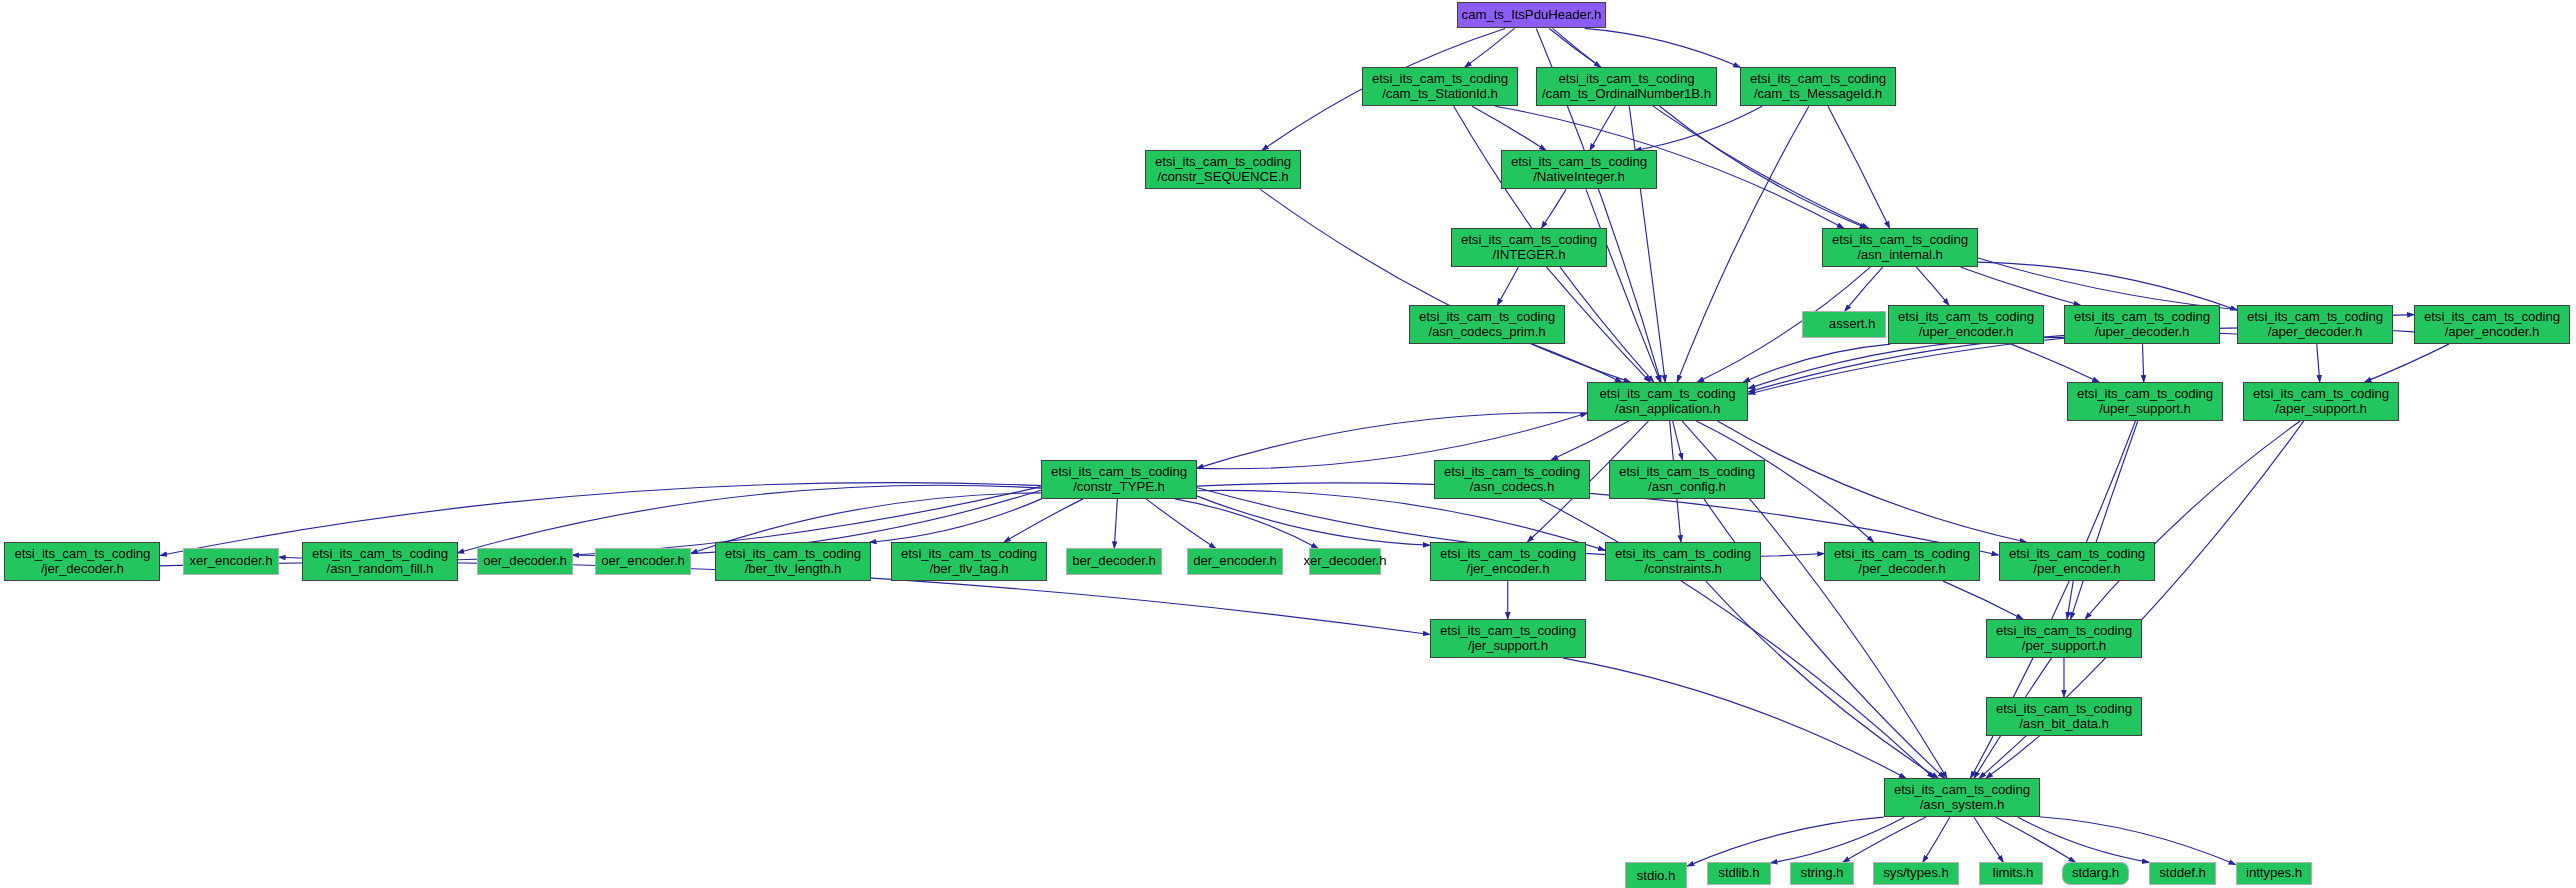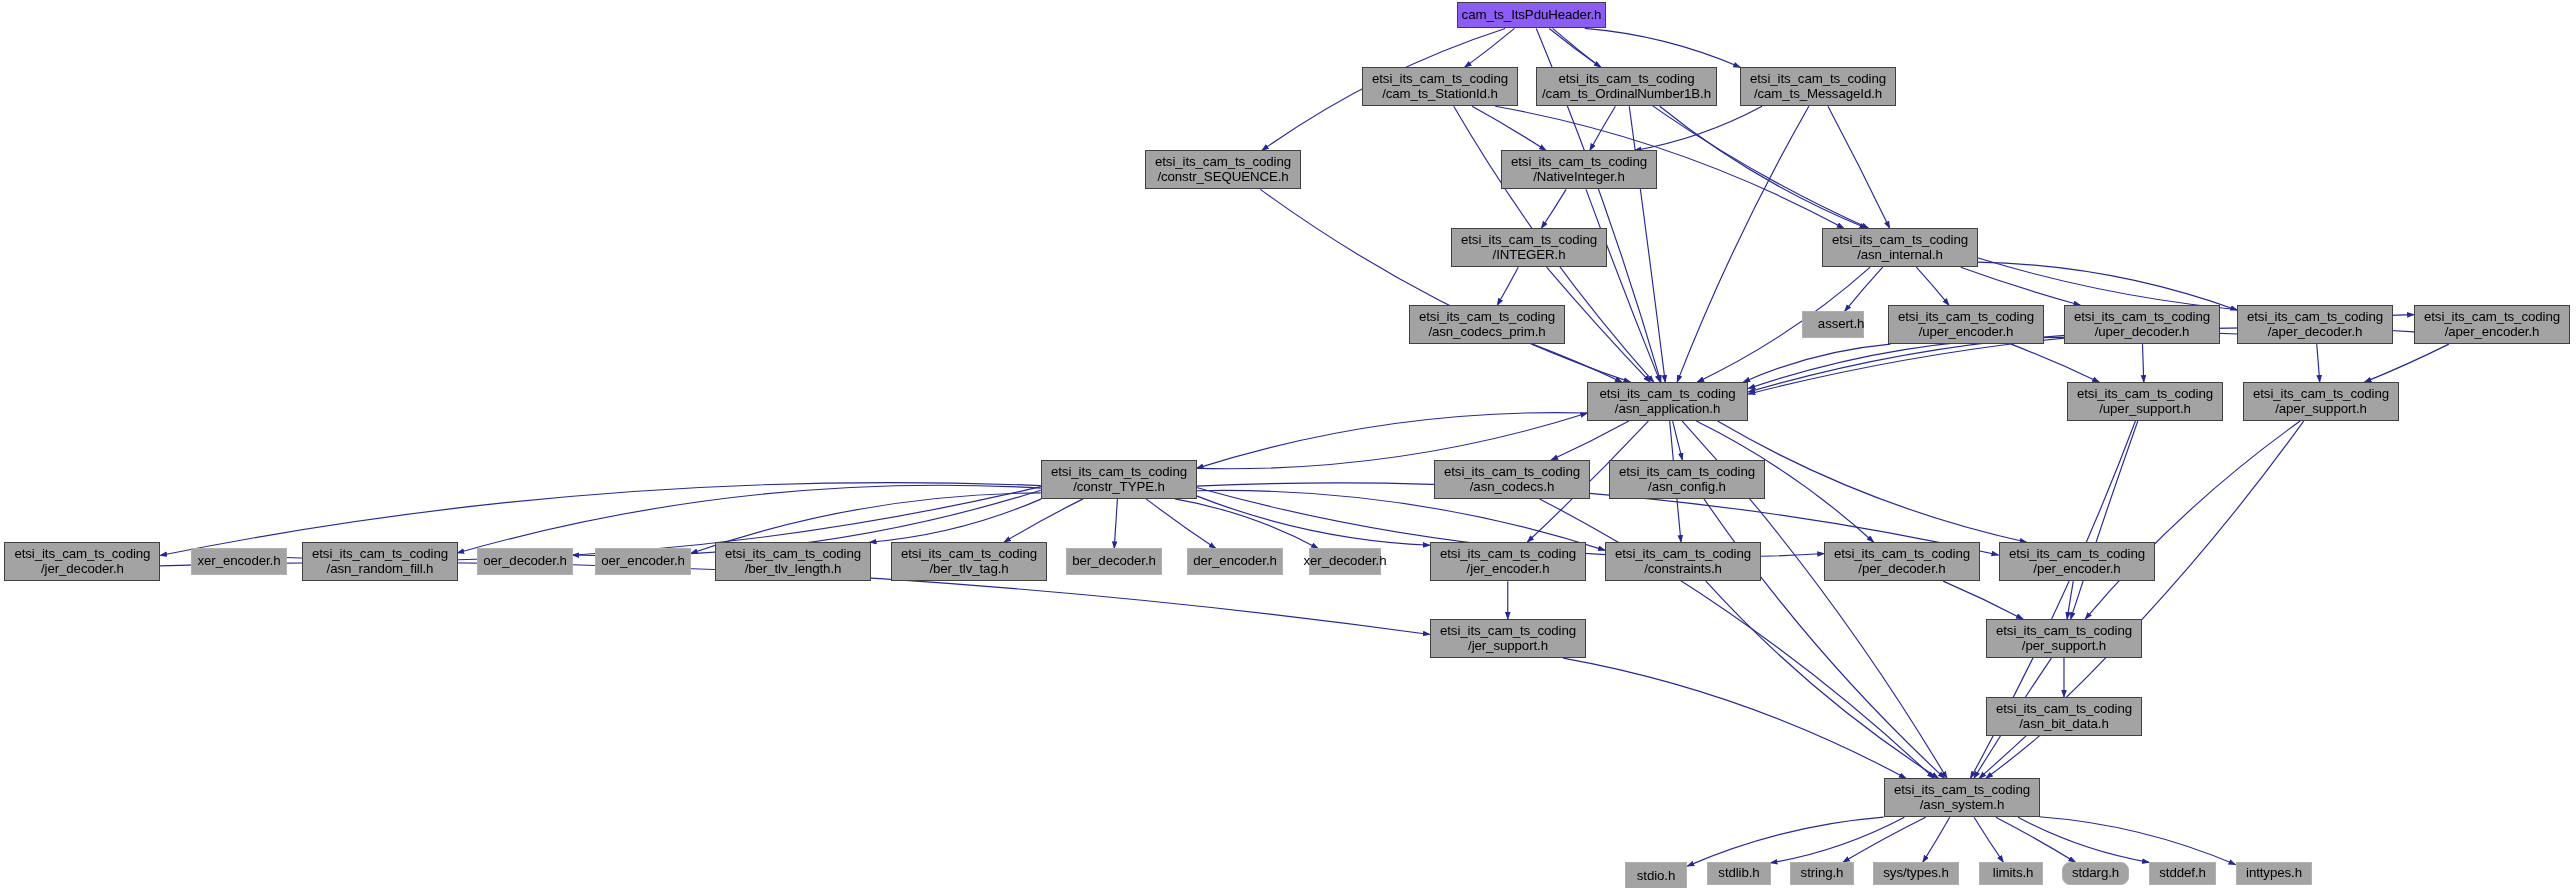--- a/index.html
+++ b/index.html
@@ -12,21 +12,21 @@
     overflow:hidden;
   }
   #edges{position:absolute;left:0;top:0;width:2576px;height:889px;}
   .node{
     position:absolute;
     box-sizing:border-box;
     display:flex;
     align-items:center;
     justify-content:center;
     text-align:center;
-    background:#a3a3a3;
+    background:#22c55e;
     border:0.9px solid #000000;
     color:#000000;
     font-size:13.3px;
     line-height:1.08;
     letter-spacing:-0.1px;
     white-space:pre-line;
     padding:0 1.8px;
   }
   .node.root{
     background:#8b5cf6;
@@ -141,21 +141,21 @@
       <div class="node thick" style="left: 1145px; top: 150px; width: 156px; height: 39px;"><span class="lbl">etsi_its_cam_ts_coding
 /constr_SEQUENCE.h</span></div>
       <div class="node thick" style="left: 1501px; top: 150px; width: 156px; height: 39px;"><span class="lbl">etsi_its_cam_ts_coding
 /NativeInteger.h</span></div>
       <div class="node thick" style="left: 1451px; top: 228px; width: 156px; height: 39px;"><span class="lbl">etsi_its_cam_ts_coding
 /INTEGER.h</span></div>
       <div class="node thick" style="left: 1822px; top: 228px; width: 156px; height: 39px;"><span class="lbl">etsi_its_cam_ts_coding
 /asn_internal.h</span></div>
       <div class="node thick" style="left: 1409px; top: 305px; width: 156px; height: 39px;"><span class="lbl">etsi_its_cam_ts_coding
 /asn_codecs_prim.h</span></div>
-      <div class="node sys" style="left: 1802px; top: 311px; width: 62px; height: 26.5px; padding-left: 18px;"><span class="lbl">assert.h</span></div>
+      <div class="node sys" style="left: 1802px; top: 311px; width: 84px; height: 26.5px; padding-left: 18px;"><span class="lbl">assert.h</span></div>
       <div class="node thick" style="left: 1888px; top: 305px; width: 156px; height: 39px;"><span class="lbl">etsi_its_cam_ts_coding
 /uper_encoder.h</span></div>
       <div class="node thick" style="left: 2064px; top: 305px; width: 156px; height: 39px;"><span class="lbl">etsi_its_cam_ts_coding
 /uper_decoder.h</span></div>
       <div class="node thick" style="left: 2237px; top: 305px; width: 156px; height: 39px;"><span class="lbl">etsi_its_cam_ts_coding
 /aper_decoder.h</span></div>
       <div class="node thick" style="left: 2414px; top: 305px; width: 156px; height: 39px;"><span class="lbl">etsi_its_cam_ts_coding
 /aper_encoder.h</span></div>
       <div class="node thick" style="left: 1587px; top: 382px; width: 161px; height: 39px;"><span class="lbl">etsi_its_cam_ts_coding
 /asn_application.h</span></div>
@@ -164,21 +164,21 @@
       <div class="node thick" style="left: 2243px; top: 382px; width: 156px; height: 39px;"><span class="lbl">etsi_its_cam_ts_coding
 /aper_support.h</span></div>
       <div class="node thick" style="left: 1041px; top: 460px; width: 156px; height: 39px;"><span class="lbl">etsi_its_cam_ts_coding
 /constr_TYPE.h</span></div>
       <div class="node thick" style="left: 1434px; top: 460px; width: 156px; height: 39px;"><span class="lbl">etsi_its_cam_ts_coding
 /asn_codecs.h</span></div>
       <div class="node thick" style="left: 1609px; top: 460px; width: 156px; height: 39px;"><span class="lbl">etsi_its_cam_ts_coding
 /asn_config.h</span></div>
       <div class="node thick" style="left: 4.4px; top: 542px; width: 156px; height: 39px;"><span class="lbl">etsi_its_cam_ts_coding
 /jer_decoder.h</span></div>
-      <div class="node sys" style="left: 183px; top: 548px; width: 96px; height: 26.5px; margin-left: 8px;"><span class="lbl">xer_encoder.h</span></div>
+      <div class="node sys" style="left: 183px; top: 548px; width: 96px; height: 26.5px;"><span class="lbl">xer_encoder.h</span></div>
       <div class="node thick" style="left: 302px; top: 542px; width: 156px; height: 39px;"><span class="lbl">etsi_its_cam_ts_coding
 /asn_random_fill.h</span></div>
       <div class="node sys" style="left: 477px; top: 548px; width: 96px; height: 26.5px;"><span class="lbl">oer_decoder.h</span></div>
       <div class="node sys" style="left: 595px; top: 548px; width: 96px; height: 26.5px;"><span class="lbl">oer_encoder.h</span></div>
       <div class="node thick" style="left: 715px; top: 542px; width: 156px; height: 39px;"><span class="lbl">etsi_its_cam_ts_coding
 /ber_tlv_length.h</span></div>
       <div class="node thick" style="left: 891px; top: 542px; width: 156px; height: 39px;"><span class="lbl">etsi_its_cam_ts_coding
 /ber_tlv_tag.h</span></div>
       <div class="node sys" style="left: 1066px; top: 548px; width: 96px; height: 26.5px;"><span class="lbl">ber_decoder.h</span></div>
       <div class="node sys" style="left: 1187px; top: 548px; width: 96px; height: 26.5px;"><span class="lbl">der_encoder.h</span></div>

